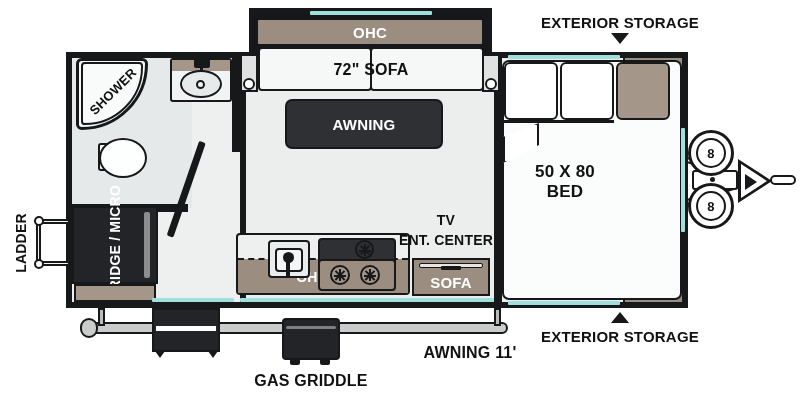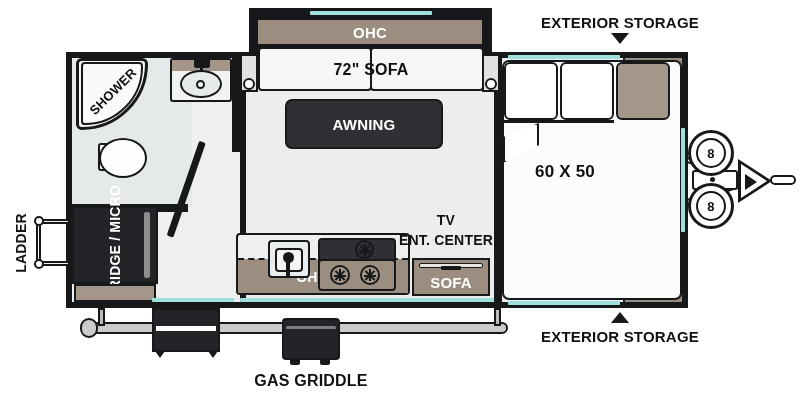--- a/index.html
+++ b/index.html
@@ -234,21 +234,22 @@
 
   <div class="abs ol1" style="left:504px;top:62px;width:54px;height:58px;background:#ffffff;border-radius:6px;"></div>
   <div class="abs ol1" style="left:560px;top:62px;width:54px;height:58px;background:#ffffff;border-radius:6px;"></div>
   <div class="abs ol1" style="left:616px;top:62px;width:54px;height:58px;background:#a4978a;border-radius:6px;"></div>
   <div class="abs" style="left:504px;top:120px;width:110px;height:3px;background:#17181a;"></div>
 
   <div class="abs" style="left:503px;top:123px;width:36px;height:40px;
               background:#ffffff;border:2.5px solid #17181a;box-sizing:border-box;
               clip-path:polygon(100% 0,100% 55%,0 100%,0 35%);"></div>
 
-  <div class="lbl" style="left:510px;top:162px;width:110px;text-align:center;font-size:17px;">60 X 50</div>
+  <div class="lbl" style="left:510px;top:162px;width:110px;text-align:center;font-size:17px;">50 X 80</div>
+  <div class="lbl" style="left:510px;top:182px;width:110px;text-align:center;font-size:17px;">BED</div>
 
   <div class="teal" style="left:508px;top:55px;width:112px;height:4px;"></div>
   <div class="teal" style="left:508px;top:301px;width:112px;height:4px;"></div>
   <div class="teal" style="left:681px;top:128px;width:4px;height:104px;"></div>
 
   <div class="teal" style="left:240px;top:298px;width:254px;height:4px;"></div>
   <div class="teal" style="left:152px;top:298px;width:82px;height:4px;"></div>
 
   <div class="rail" style="left:88px;top:322px;width:420px;height:12px;"></div>
   <div class="leg" style="left:98px;top:308px;width:7px;height:18px;"></div>
@@ -259,20 +260,21 @@
   <div class="abs" style="left:156px;top:326px;width:60px;height:5px;background:#ffffff;"></div>
   <div class="abs" style="left:155px;top:351px;width:0;height:0;border-left:5px solid transparent;border-right:5px solid transparent;border-top:7px solid #17181a;"></div>
   <div class="abs" style="left:208px;top:351px;width:0;height:0;border-left:5px solid transparent;border-right:5px solid transparent;border-top:7px solid #17181a;"></div>
 
   <div class="abs darker ol rnd2" style="left:282px;top:318px;width:58px;height:42px;"></div>
   <div class="abs" style="left:286px;top:326px;width:50px;height:3px;background:#7d7f82;border-radius:2px;"></div>
   <div class="abs" style="left:290px;top:359px;width:10px;height:6px;background:#17181a;border-radius:0 0 2px 2px;"></div>
   <div class="abs" style="left:320px;top:359px;width:10px;height:6px;background:#17181a;border-radius:0 0 2px 2px;"></div>
   <div class="lbl" style="left:246px;top:372px;width:130px;text-align:center;font-size:16px;">GAS GRIDDLE</div>
 
+  <div class="lbl" style="left:410px;top:344px;width:120px;text-align:center;font-size:16px;">AWNING 11'</div>
 
   <div class="lbl" style="left:530px;top:14px;width:180px;text-align:center;font-size:15px;">EXTERIOR STORAGE</div>
   <div class="arrow-d" style="left:611px;top:33px;"></div>
 
   <div class="lbl" style="left:530px;top:328px;width:180px;text-align:center;font-size:15px;">EXTERIOR STORAGE</div>
   <div class="arrow-u" style="left:611px;top:312px;"></div>
 
 </div>
 
 </body></html>

